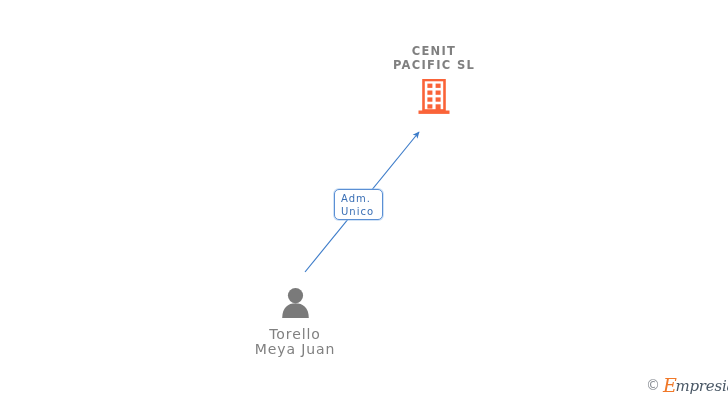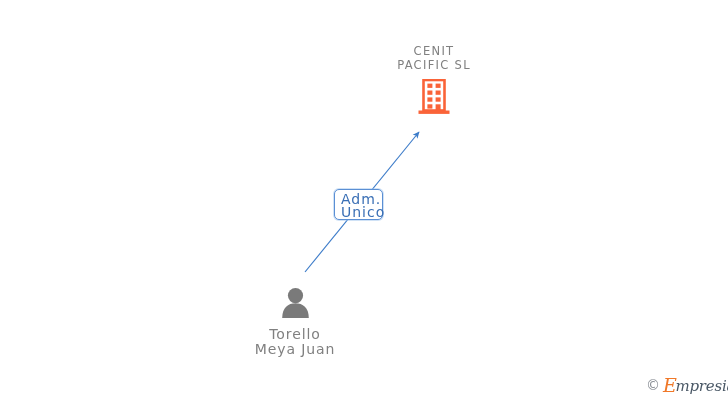--- a/index.html
+++ b/index.html
@@ -34,21 +34,21 @@
     left: 354px;
     top: 44px;
     width: 160px;
     text-align: center;
   }
   #company-name {
     font-size: 11.5px;
     line-height: 14px;
     color: #808080;
     letter-spacing: 1.3px;
-    font-weight: normal;
+    font-weight: bold;
     white-space: pre-line;
   }
   #company-icon-wrap {
     margin-top: 5px;
     height: 38px;
     display: flex;
     align-items: flex-end;
     justify-content: center;
   }
 
@@ -83,21 +83,21 @@
     width: 49px;
     height: 31px;
     box-sizing: border-box;
     border: 1px solid #5b8fd4;
     border-radius: 5px;
     background: #ffffff;
     box-shadow: 0 0 0 1px rgba(150,190,235,0.45);
     padding: 3px 0 0 6px;
   }
   #relation-label-text {
-    font-size: 14px;
+    font-size: 10px;
     line-height: 12.5px;
     color: #3a6fb5;
     letter-spacing: 1px;
     white-space: pre-line;
   }
 
   
   #footer-logo {
     position: absolute;
     left: 646px;

